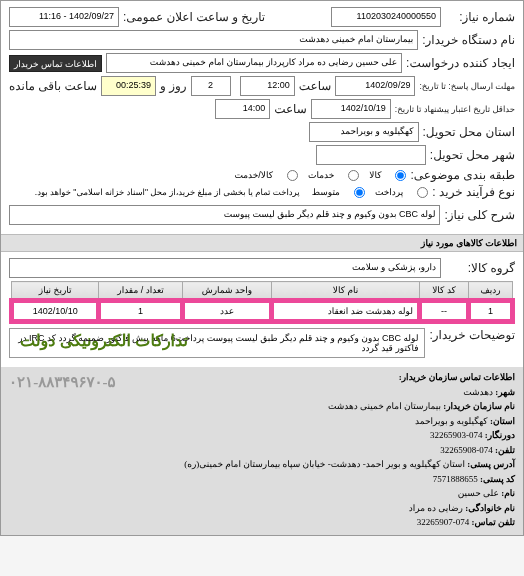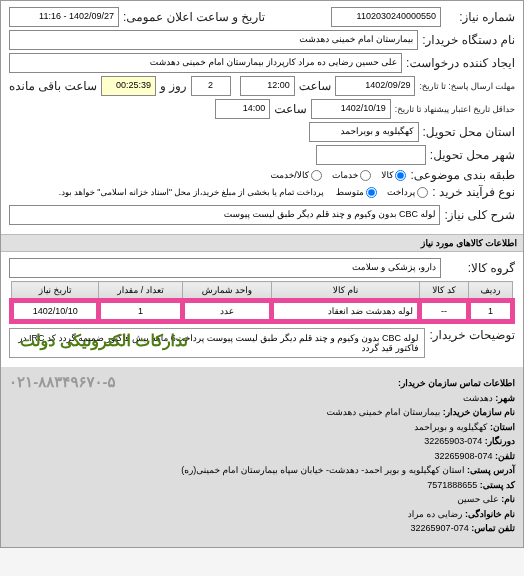--- a/index.html
+++ b/index.html
@@ -50,21 +50,21 @@
 .field-sm { width: 55px; }
 .field-smx { width: 40px; }
 .radio-group {
   display: flex;
   gap: 10px;
   align-items: center;
 }
 .radio-item {
   display: flex;
   align-items: center;
-  gap: 2px;
+  gap: 14px;
   font-size: 9px;
 }
 .radio-item input { width: 11px; height: 11px; }
 .section-title {
   background: #e0e0e0;
   padding: 3px 6px;
   font-size: 9px;
   font-weight: bold;
   border-top: 1px solid #bbb;
   border-bottom: 1px solid #bbb;
@@ -98,23 +98,24 @@
   left: 10px;
   top: 2px;
   color: #4d7c0f;
   font-size: 16px;
   font-weight: bold;
   letter-spacing: 1px;
   pointer-events: none;
 }
 .contact-block {
   background: #ddd;
-  padding: 10px 8px;
+  padding: 4px 8px;
   font-size: 9px;
   line-height: 1.5;
+  font-family: Liberation Serif, serif;
 }
 .contact-block .hdr { font-weight: bold; }
 .contact-row { margin-bottom: 1px; }
 .contact-lbl { font-weight: bold; }
 .tiny { font-size: 8.5px; }
 </style>
 </head>
 <body>
 
 <div class="panel">
@@ -130,20 +131,21 @@
     </div>
 
     <div class="row">
       <span class="label">نام دستگاه خریدار:</span>
       <span class="field field-wide">بیمارستان امام خمینی دهدشت</span>
     </div>
 
     <div class="row">
       <span class="label">ایجاد کننده درخواست:</span>
       <span class="field field-wide">علی حسین رضایی ده مراد کارپرداز بیمارستان امام خمینی دهدشت</span>
+      <button class="field" style="background:#333;color:#fff;border:1px solid #222;cursor:pointer;height:17px">اطلاعات تماس خریدار</button>
     </div>
 
     <div class="row">
       <span class="label tiny"><span>مهلت ارسال پاسخ:</span> <span>تا تاریخ:</span></span>
       <span class="field" style="width:80px">1402/09/29</span>
       <span class="label label-sm">ساعت</span>
       <span class="field field-sm">12:00</span>
       <span style="flex:1"></span>
       <span class="field field-smx" style="text-align:center">2</span>
       <span class="label label-sm">روز و</span>

